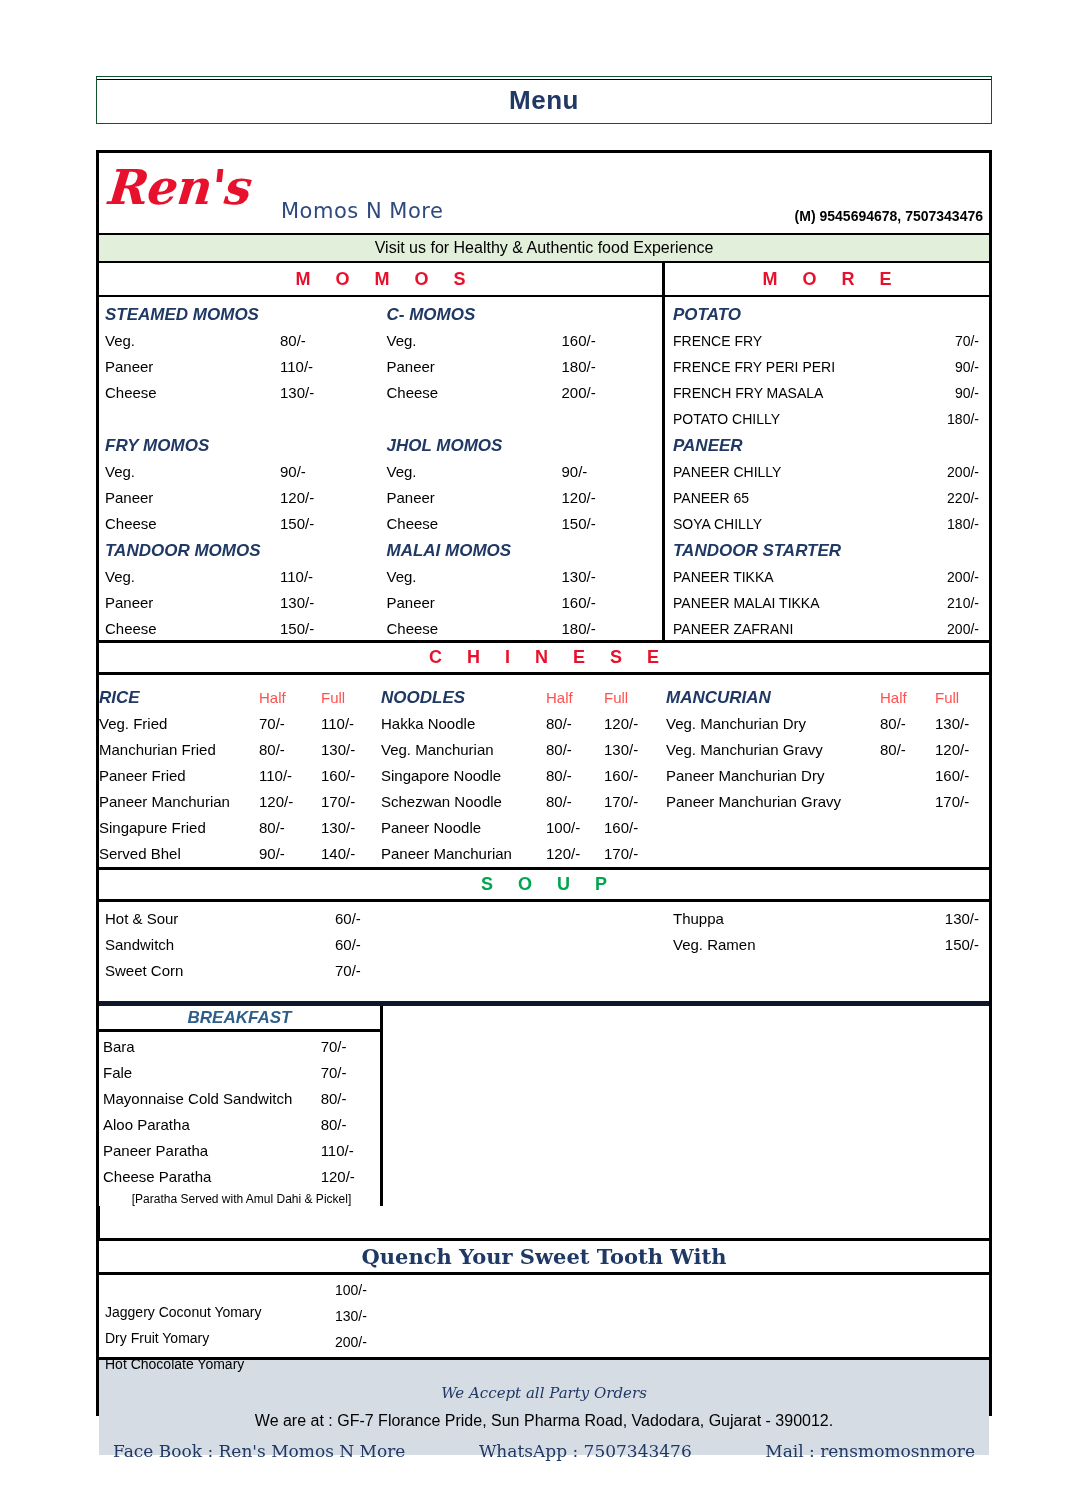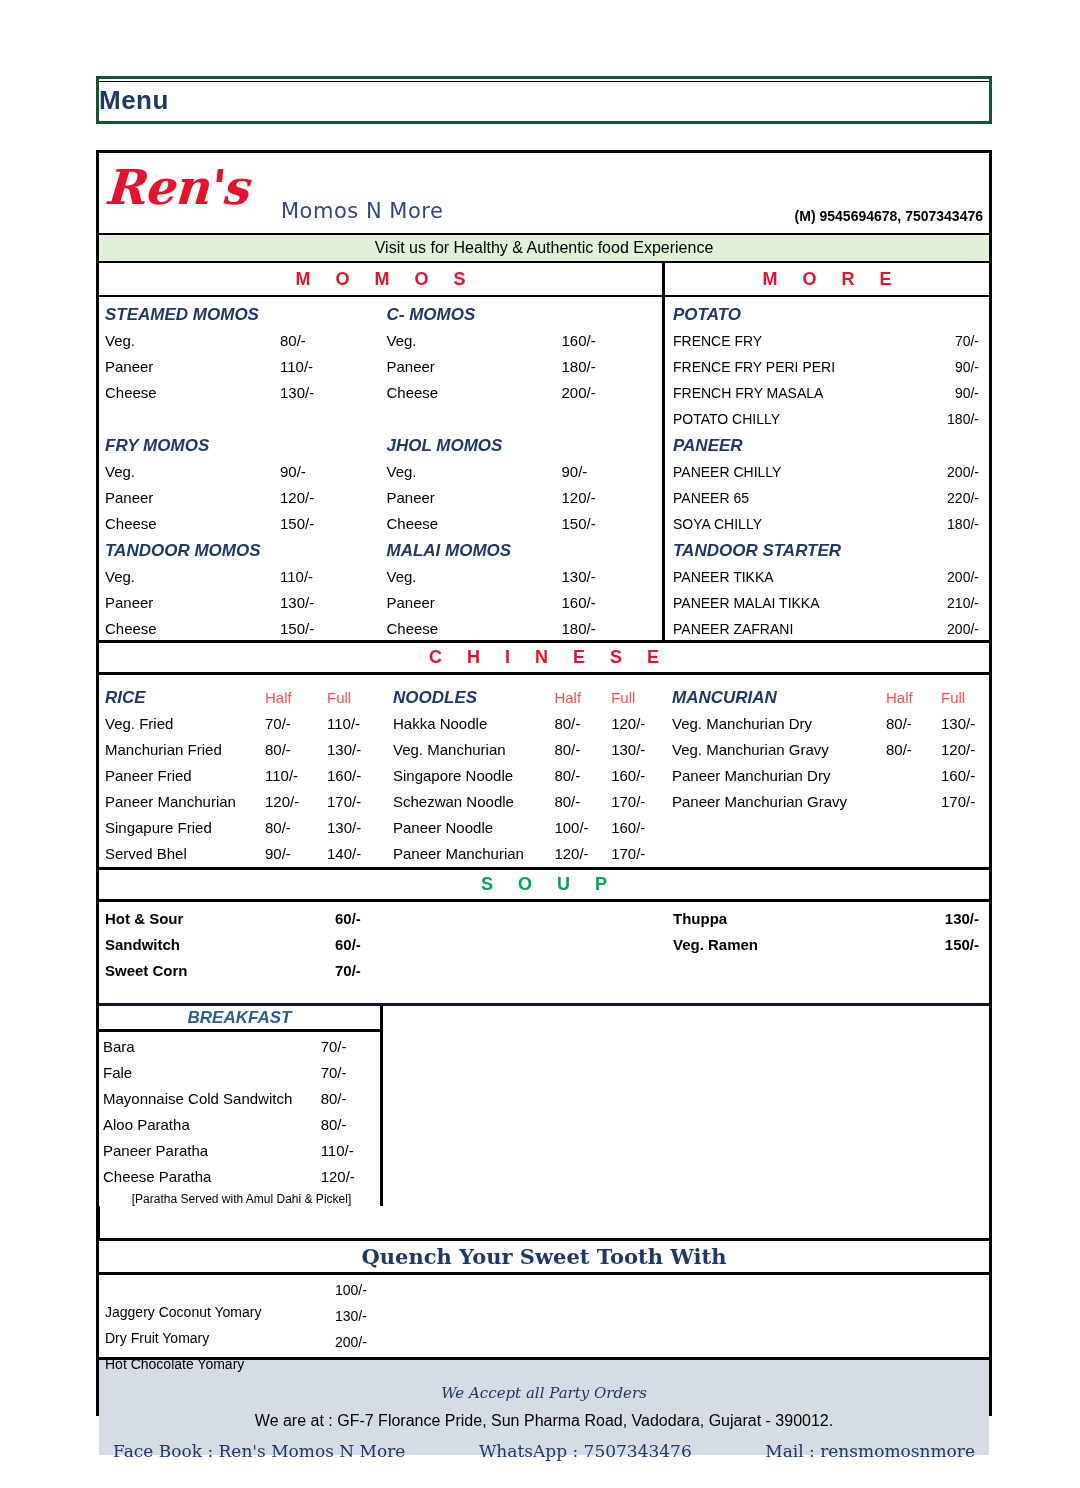--- a/index.html
+++ b/index.html
@@ -24,25 +24,25 @@
     background: #ffffff;
   }
 
   
   .title-bar {
     position: absolute;
     left: 96px;
     top: 76px;
     width: 896px;
     height: 48px;
-    border: 3px solid #14532d;
+    border: 1px solid #14532d;
     box-sizing: border-box;
     display: flex;
     align-items: center;
-    justify-content: flex-start;
+    justify-content: center;
     background: #fff;
   }
   .title-bar .inner-rule {
     position: absolute;
     left: 0; right: 0;
     top: 2px;
     height: 1px;
     background: #000;
   }
   .title-text {
@@ -225,21 +225,21 @@
   }
 
   
   .chinese-body {
     display: flex;
     height: 195px;
     border-bottom: 3px solid #000;
     box-sizing: border-box;
     padding-top: 10px;
   }
-  .ch-col { box-sizing: border-box; padding-left: 6px; }
+  .ch-col { box-sizing: border-box; }
   .ch-col.rice { width: 289px; }
   .ch-col.noodles { width: 277px; }
   .ch-col.manch { flex: 1; padding-left: 8px; }
 
   .ch-head {
     display: flex;
     height: 27px;
     line-height: 27px;
   }
   .ch-head .nm {
@@ -267,24 +267,23 @@
   .noodles .hf { width: 58px; }
   .noodles .fl { width: 54px; }
   .manch .nm { width: 214px; }
   .manch .hf { width: 55px; text-align: left; }
   .manch .fl { width: 55px; text-align: left; }
 
   
   .soup-body {
     display: flex;
     height: 104px;
-    border-bottom: 3px solid #0f172a;
+    border-bottom: 5px solid #0f172a;
     box-sizing: border-box;
     padding-top: 4px;
-    font-weight: bold;
   }
   .soup-left { width: 566px; box-sizing: border-box; padding-left: 6px; }
   .soup-right { flex: 1; box-sizing: border-box; padding-left: 8px; padding-right: 10px; }
   .soup-row {
     display: flex;
     height: 26px;
     line-height: 26px;
     font-size: 15px;
   }
   .soup-row .nm { width: 230px; }

